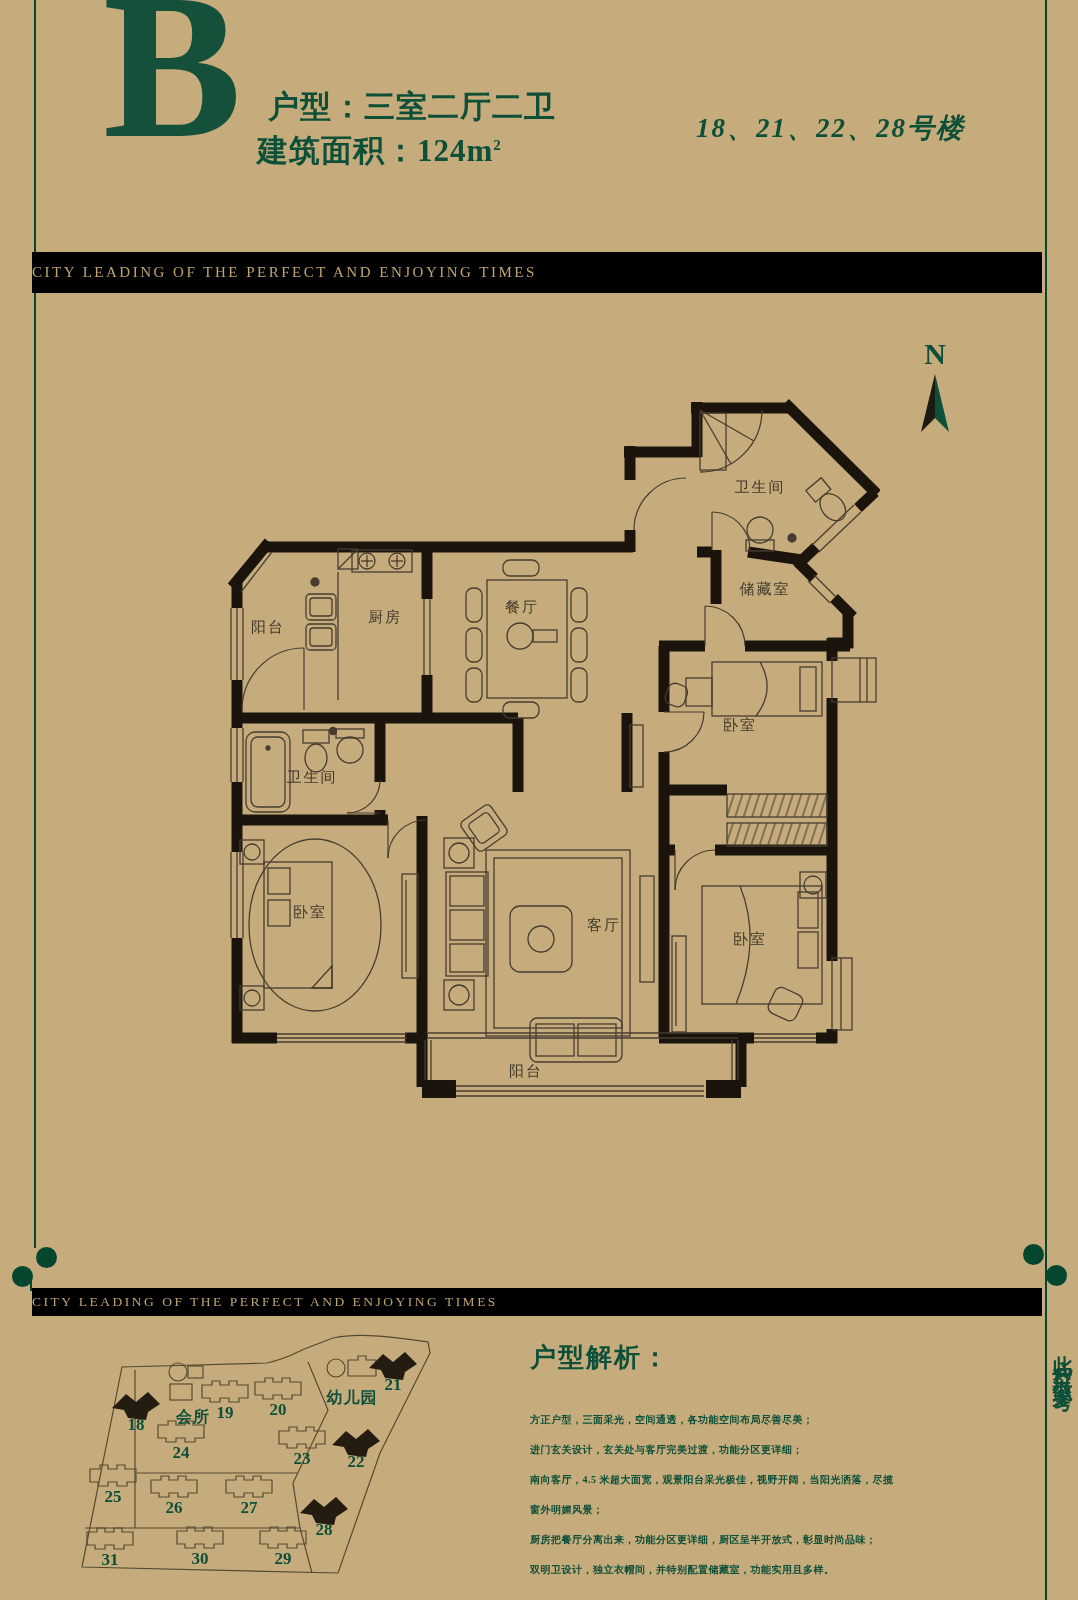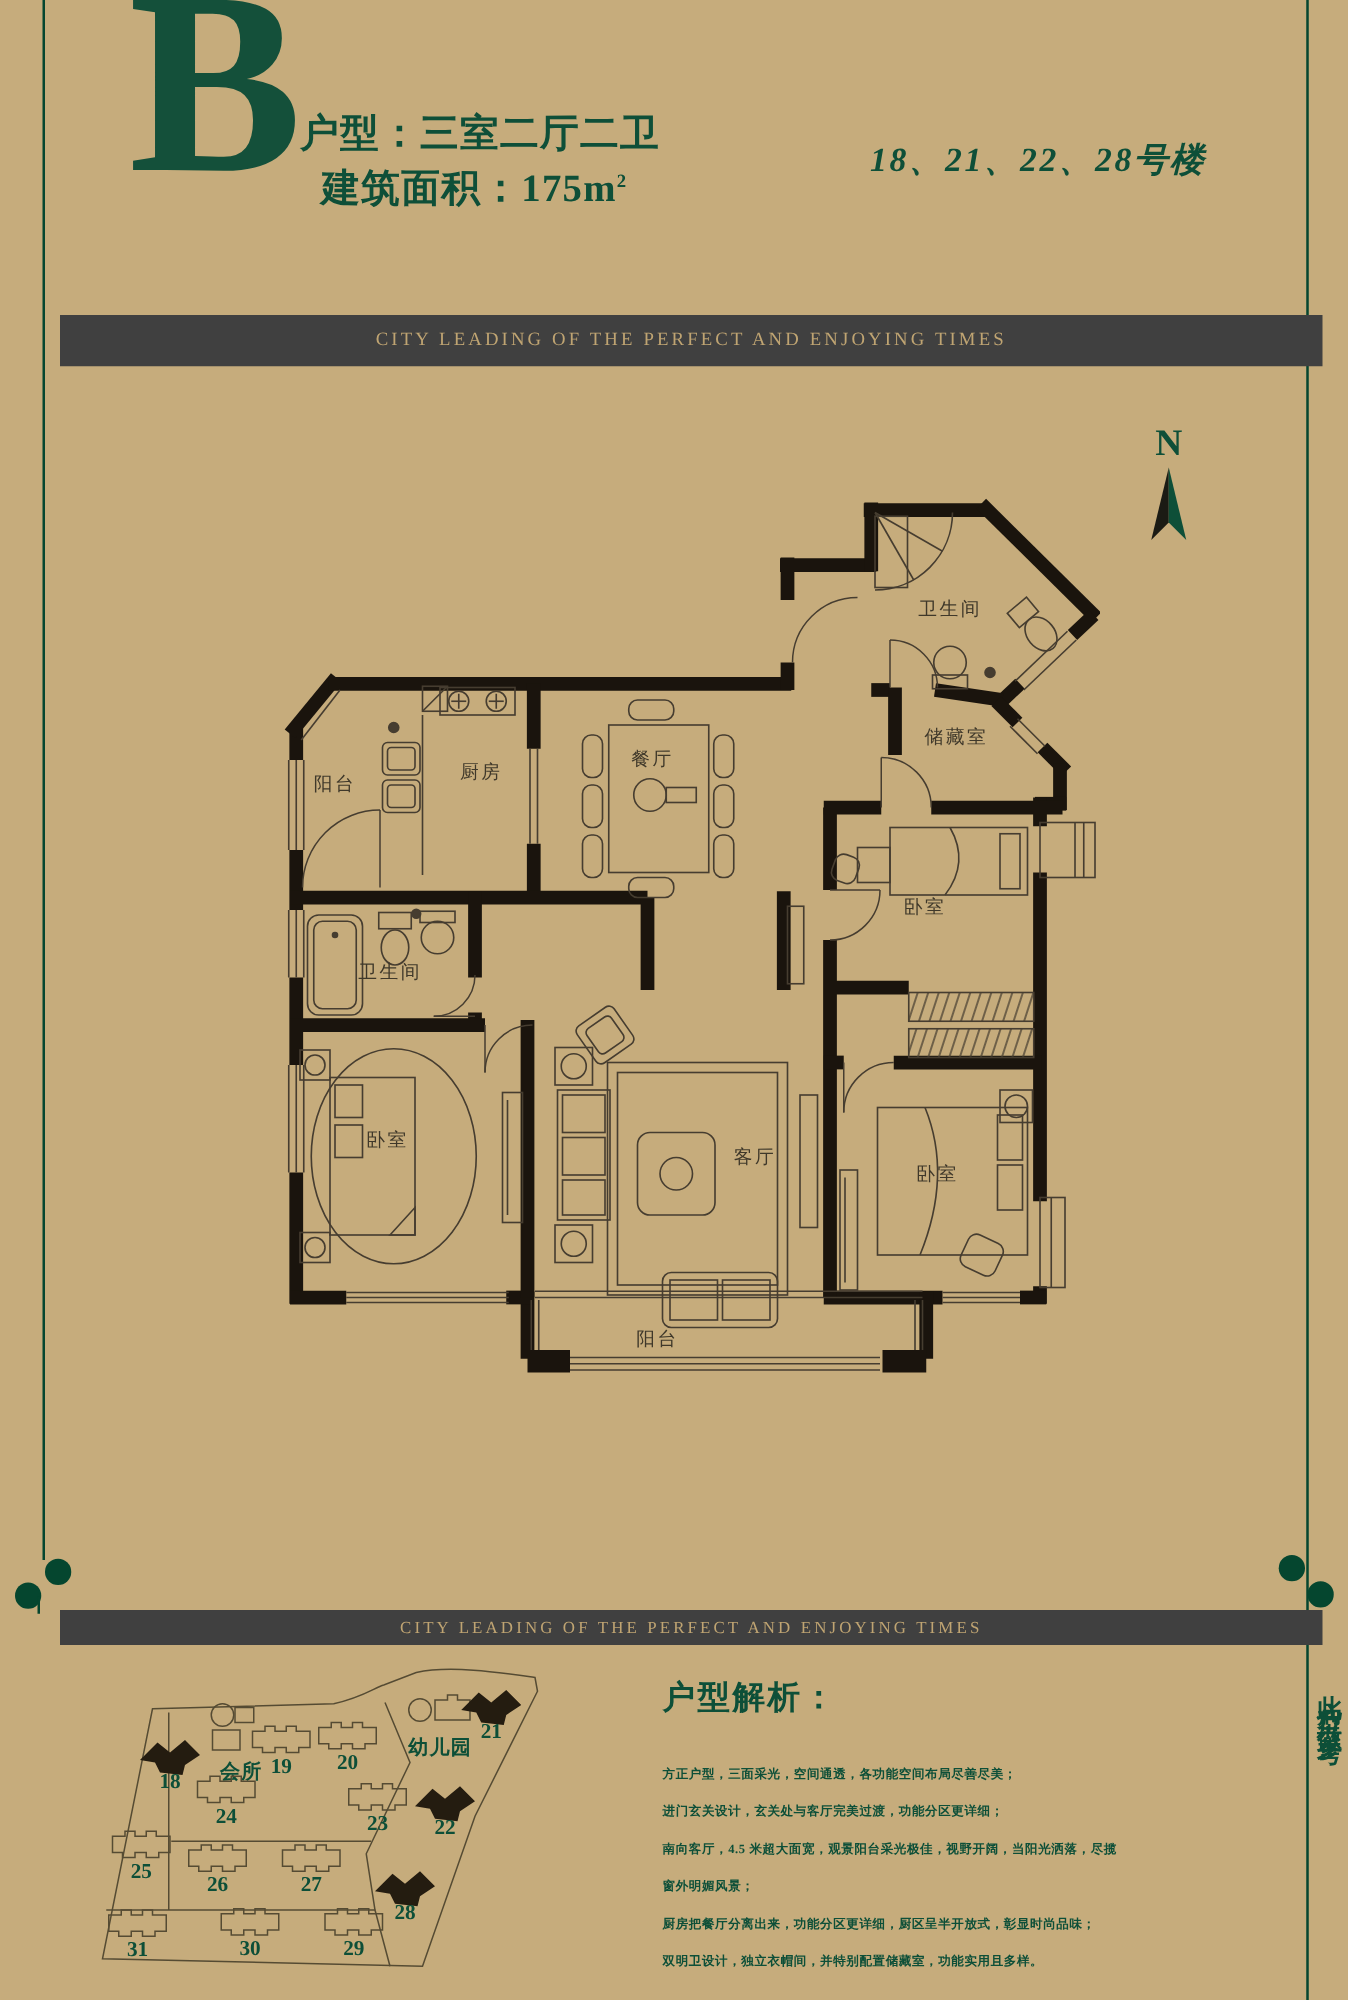--- a/index.html
+++ b/index.html
@@ -1,27 +1,27 @@
 <!DOCTYPE html>
 <html><head>
 <meta charset="utf-8">
 <style>
   html,body{margin:0;padding:0;}
   body{width:1078px;height:1600px;position:relative;overflow:hidden;
        background:#c6ac7c;font-family:"Liberation Serif","DejaVu Serif",serif;}
   .abs{position:absolute;}
   
   .big-letter{left:103px;top:-38px;font-size:208px;font-weight:bold;color:#14503a;line-height:1;letter-spacing:-4px;}
-  .unit-line{left:240px;top:86px;font-size:31px;font-weight:bold;color:#0e4f38;letter-spacing:1px;}
+  .unit-line{left:268px;top:86px;font-size:31px;font-weight:bold;color:#0e4f38;letter-spacing:1px;}
   .area-line{left:257px;top:130px;font-size:31px;font-weight:bold;color:#0e4f38;letter-spacing:1px;}
   .area-line sup{font-size:15px;}
   .bldg-line{left:696px;top:110px;font-size:27px;font-weight:bold;color:#0e4f38;letter-spacing:2px;font-style:italic;}
   
-  .banner{left:48px;width:1010px;background:#404040;color:#bfa472;
-          display:flex;align-items:center;justify-content:center;
+  .banner{left:32px;width:1010px;background:#000000;color:#bfa472;
+          display:flex;align-items:center;justify-content:flex-start;
           font-size:15px;letter-spacing:2.5px;}
   .banner.top{top:252px;height:41px;}
   .banner.bottom{top:1288px;height:28px;font-size:13.5px;}
   
   .vline{width:2px;background:#05462f;}
   .dot{width:21px;height:21px;border-radius:50%;background:#05462f;}
   
   .analysis{left:530px;top:1340px;width:520px;color:#0d4f38;}
   .analysis-title{font-size:26px;font-weight:bold;letter-spacing:2px;margin-bottom:30px;}
   .analysis-line{font-size:10px;font-weight:bold;line-height:30px;white-space:nowrap;letter-spacing:0.5px;}
@@ -33,21 +33,21 @@
   .site-num{font-family:"Liberation Serif","DejaVu Serif",serif;font-size:17px;font-weight:bold;fill:#0d4f38;}
   .site-label{font-family:"Liberation Serif","DejaVu Serif",serif;font-size:16px;font-weight:bold;fill:#0d4f38;letter-spacing:1px;}
   .compass-n{font-family:"Liberation Serif","DejaVu Serif",serif;font-size:30px;font-weight:bold;fill:#0e4f38;}
 </style>
 </head>
 <body>
 
 <div class="abs big-letter">B</div>
 <div class="abs unit-line">户型：三室二厅二卫</div>
 <div class="abs area-line">
-  <span>建筑面积：175m</span><sup>2</sup>
+  <span>建筑面积：124m</span><sup>2</sup>
 </div>
 <div class="abs bldg-line">18、21、22、28号楼</div>
 
 <div class="abs vline" style="left:34px;top:0;height:1248px;"></div>
 <div class="abs dot" style="left:36px;top:1247px;"></div>
 <div class="abs dot" style="left:12px;top:1266px;"></div>
 <div class="abs vline" style="left:30px;top:1277px;height:14px;"></div>
 <div class="abs vline" style="left:1045px;top:0;height:1600px;"></div>
 <div class="abs dot" style="left:1023px;top:1244px;"></div>
 <div class="abs dot" style="left:1046px;top:1265px;"></div>

